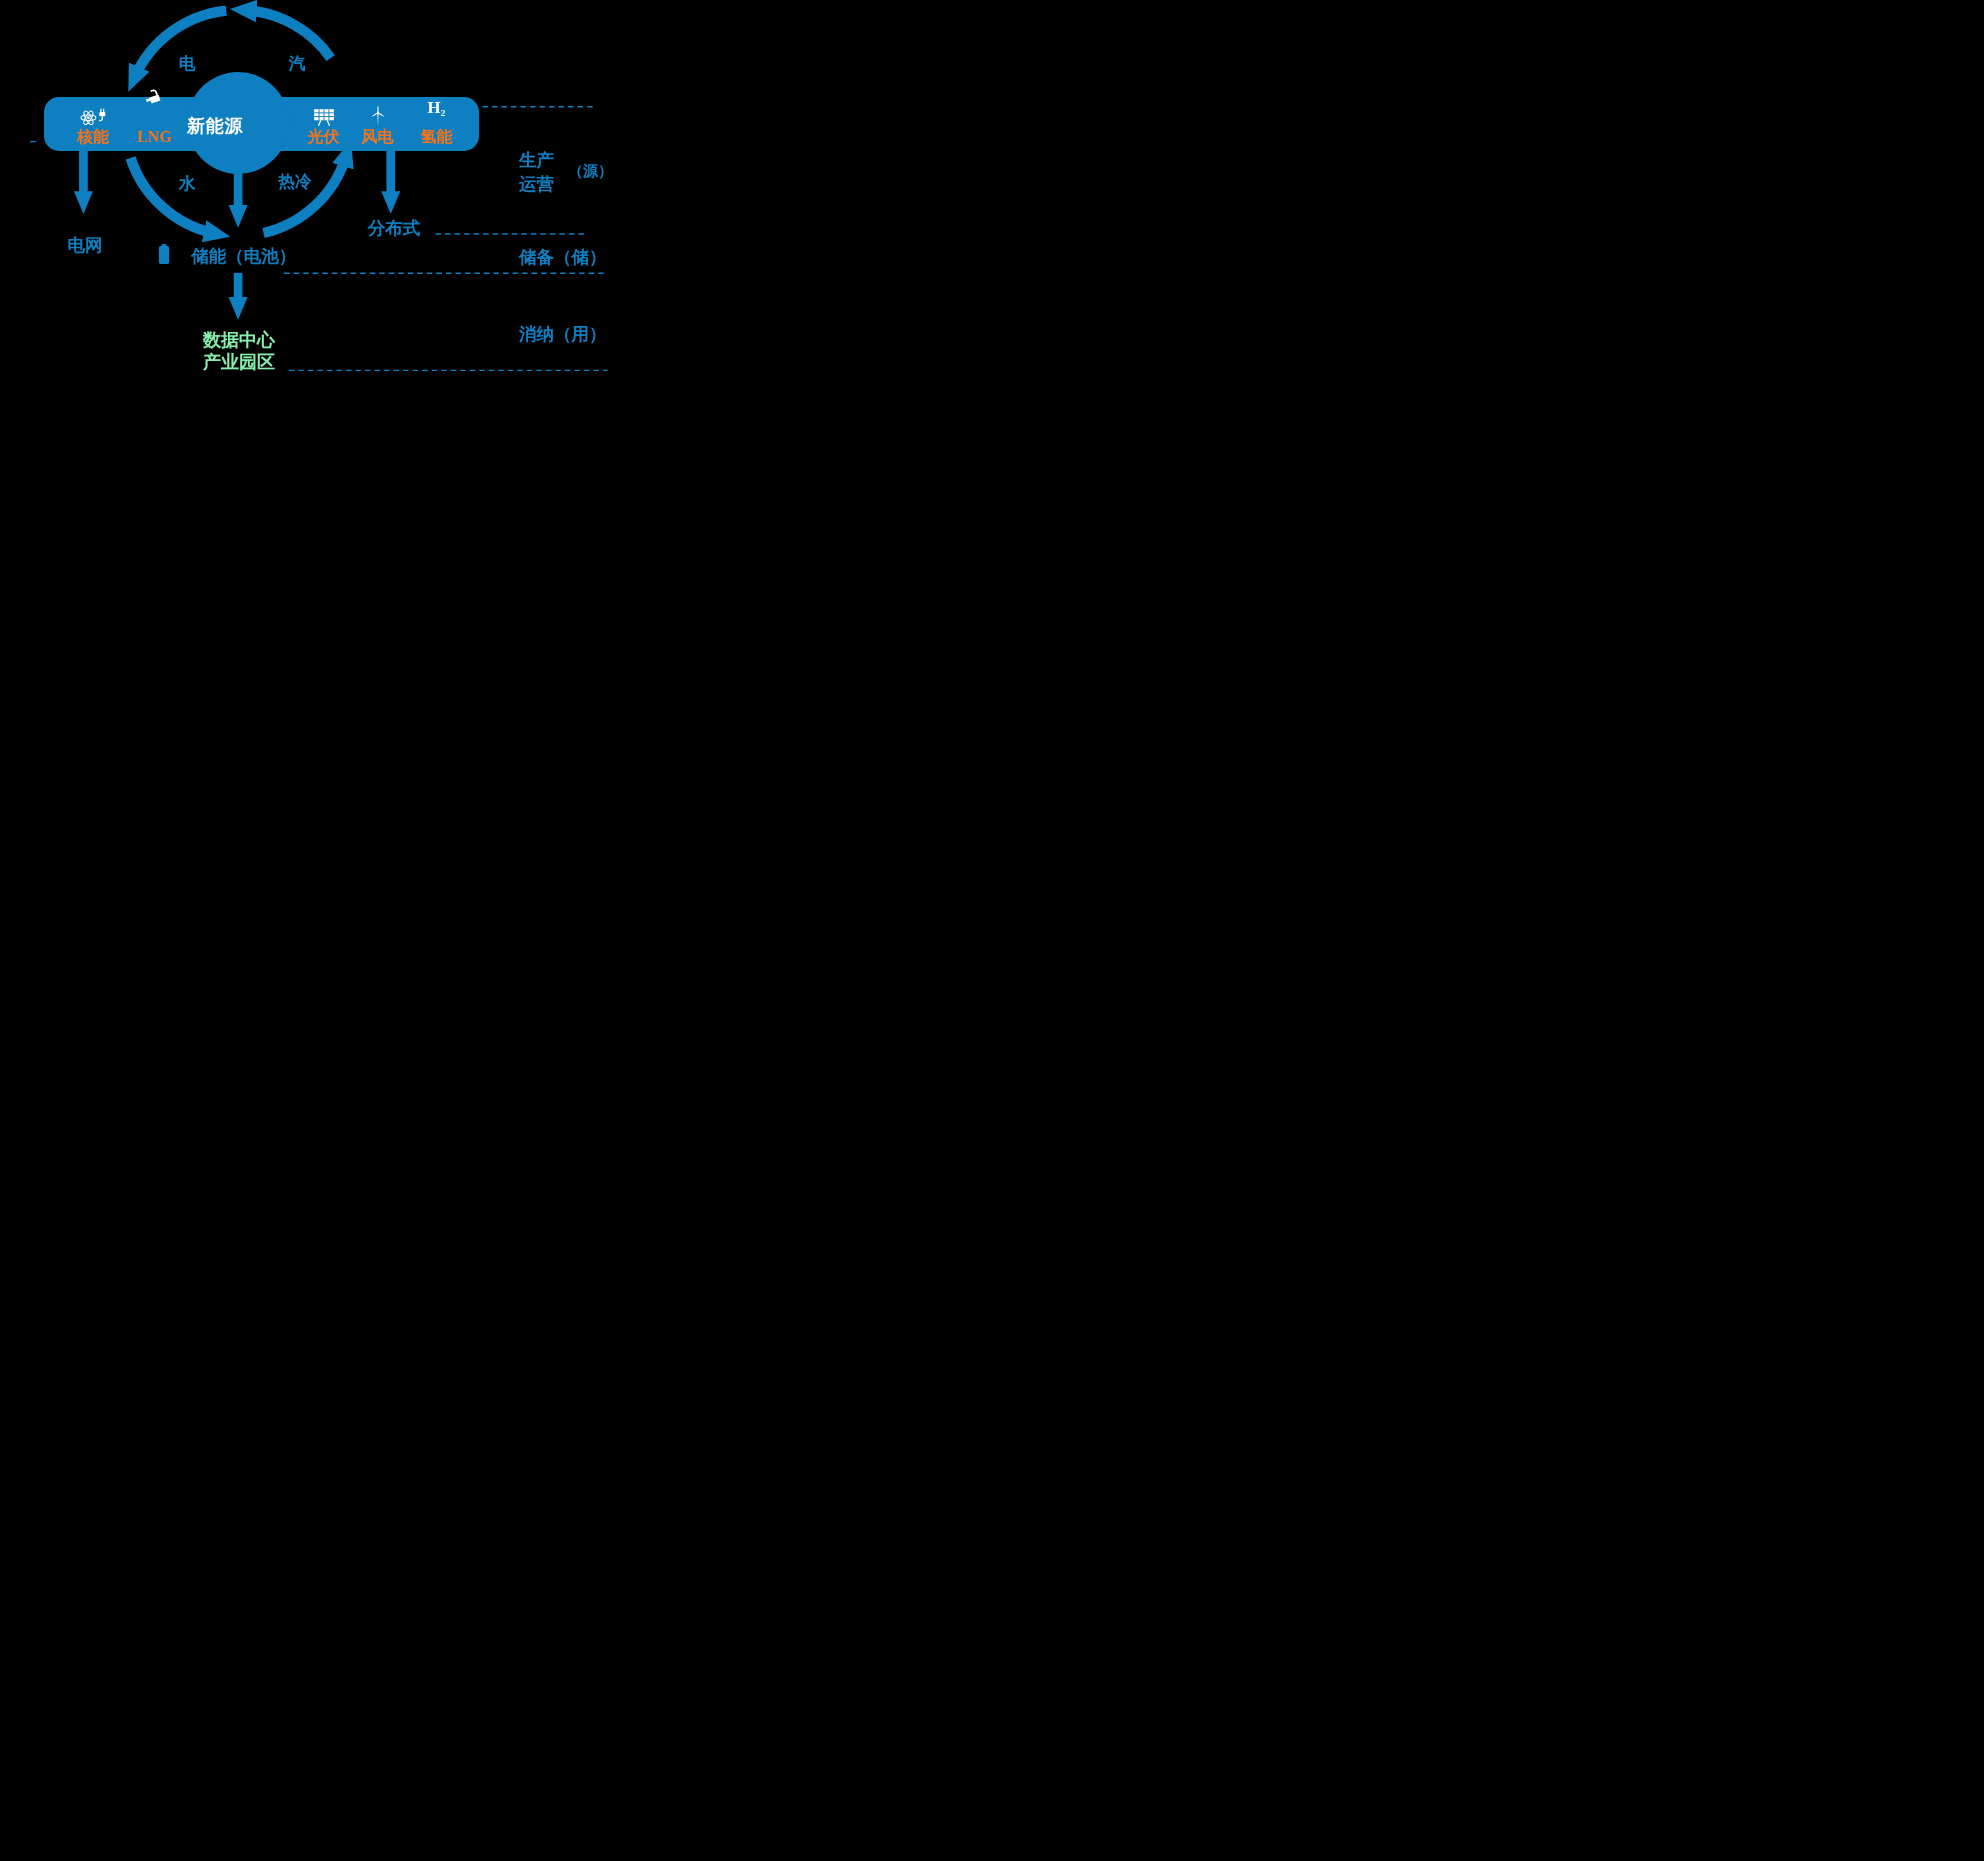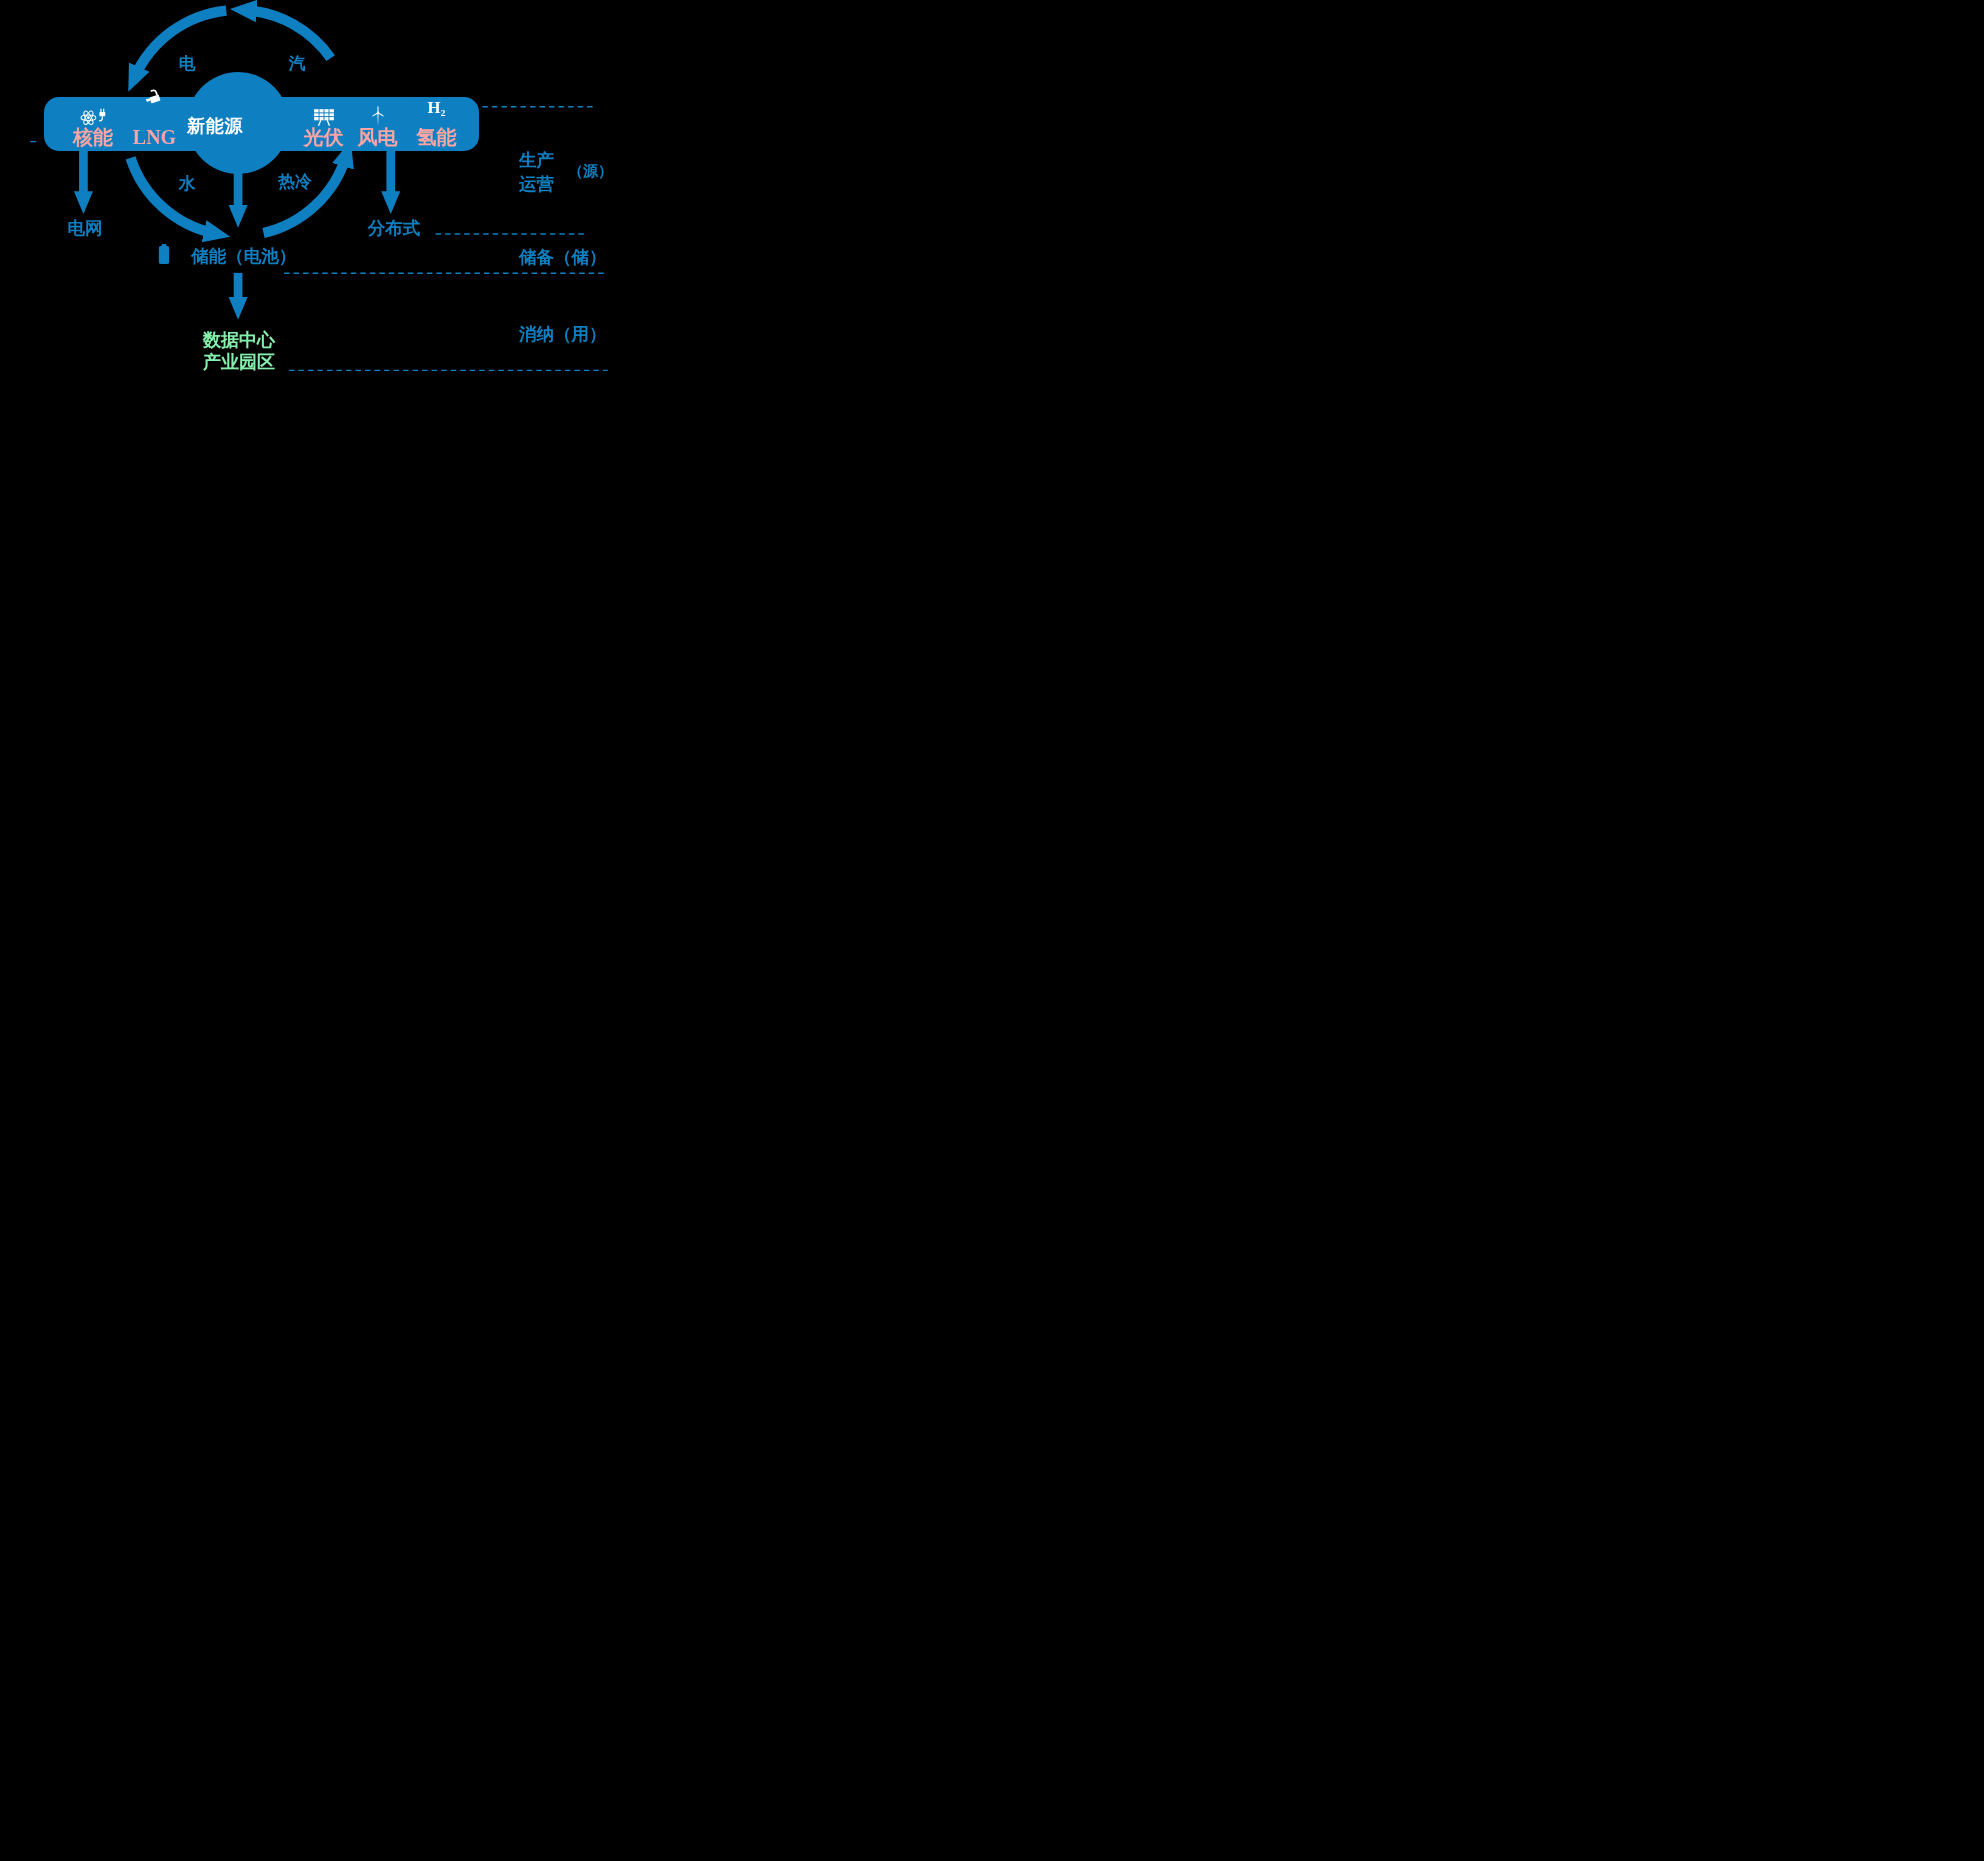--- a/index.html
+++ b/index.html
@@ -44,21 +44,21 @@
     display:flex;flex-direction:column;
     align-items:center;justify-content:flex-end;
     padding-bottom:3.2px;box-sizing:border-box;
   }
   .bar-item .icon-holder{
     flex:0 0 auto;
     display:flex;align-items:flex-end;justify-content:center;
     margin-bottom:0.8px;
   }
   .bar-label{
-    color:#fca5a5;font-weight:bold;font-size:20px;line-height:18px;
+    color:#f97316;font-weight:bold;font-size:16px;line-height:18px;
     white-space:nowrap;
   }
   .h2-glyph{
     color:#ffffff;font-weight:bold;font-size:16.7px;line-height:17.5px;
   }
   .cycle-label{
     color:#0e7fc1;font-weight:bold;font-size:16.7px;
     transform:translate(-50%,-50%);white-space:nowrap;
   }
   .node-label{
@@ -195,21 +195,21 @@
       <div class="h2-glyph">H₂</div>
     </div>
     <div class="bar-label">氢能</div>
   </div>
 
   <div class="abs cycle-label" style="left:187px;top:63px;">电</div>
   <div class="abs cycle-label" style="left:297px;top:63px;">汽</div>
   <div class="abs cycle-label" style="left:187px;top:183px;">水</div>
   <div class="abs cycle-label" style="left:295px;top:181px;">热冷</div>
 
-  <div class="abs node-label" style="left:85px;top:228px;">电网</div>
+  <div class="abs node-label" style="left:85px;top:245px;">电网</div>
   <div class="abs node-label" style="left:394px;top:228px;">分布式</div>
 
   <div class="abs storage-row">
     <span style="display:flex;">
       <svg width="12.7" height="20" viewBox="0 0 32 50">
         <rect x="10" y="0" width="12" height="6" rx="1.5" fill="#0e7fc1"></rect>
         <rect x="3" y="5" width="26" height="45" rx="5" fill="#0e7fc1"></rect>
       </svg>
     </span>
     <span class="storage-text">储能（电池）</span>

